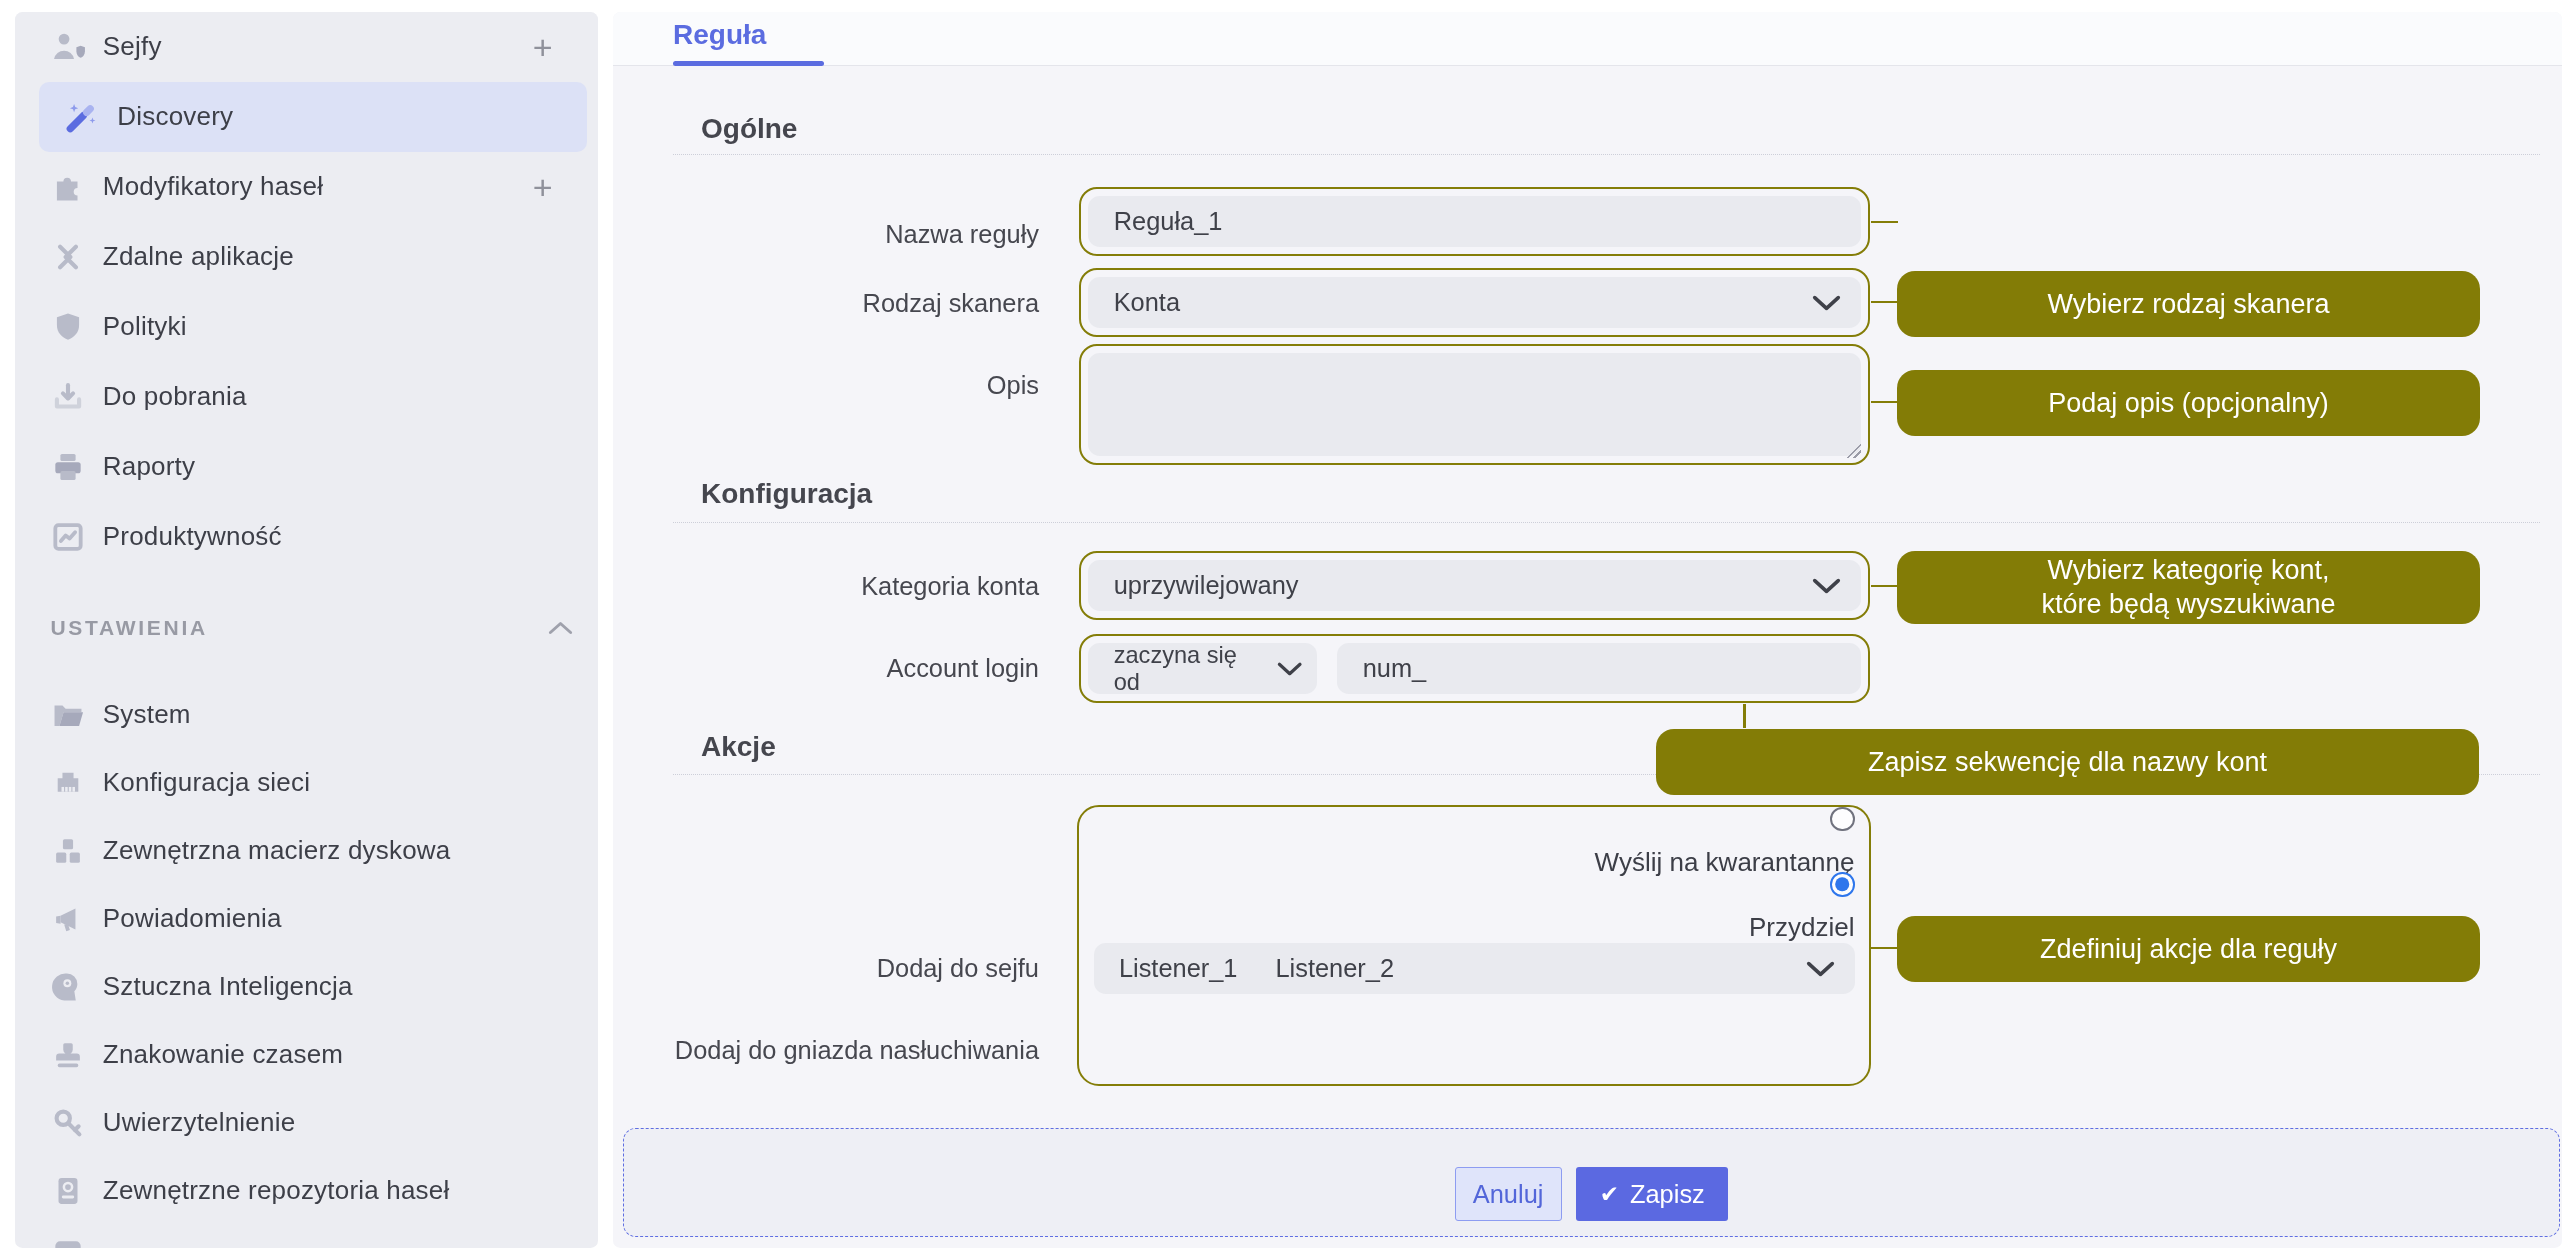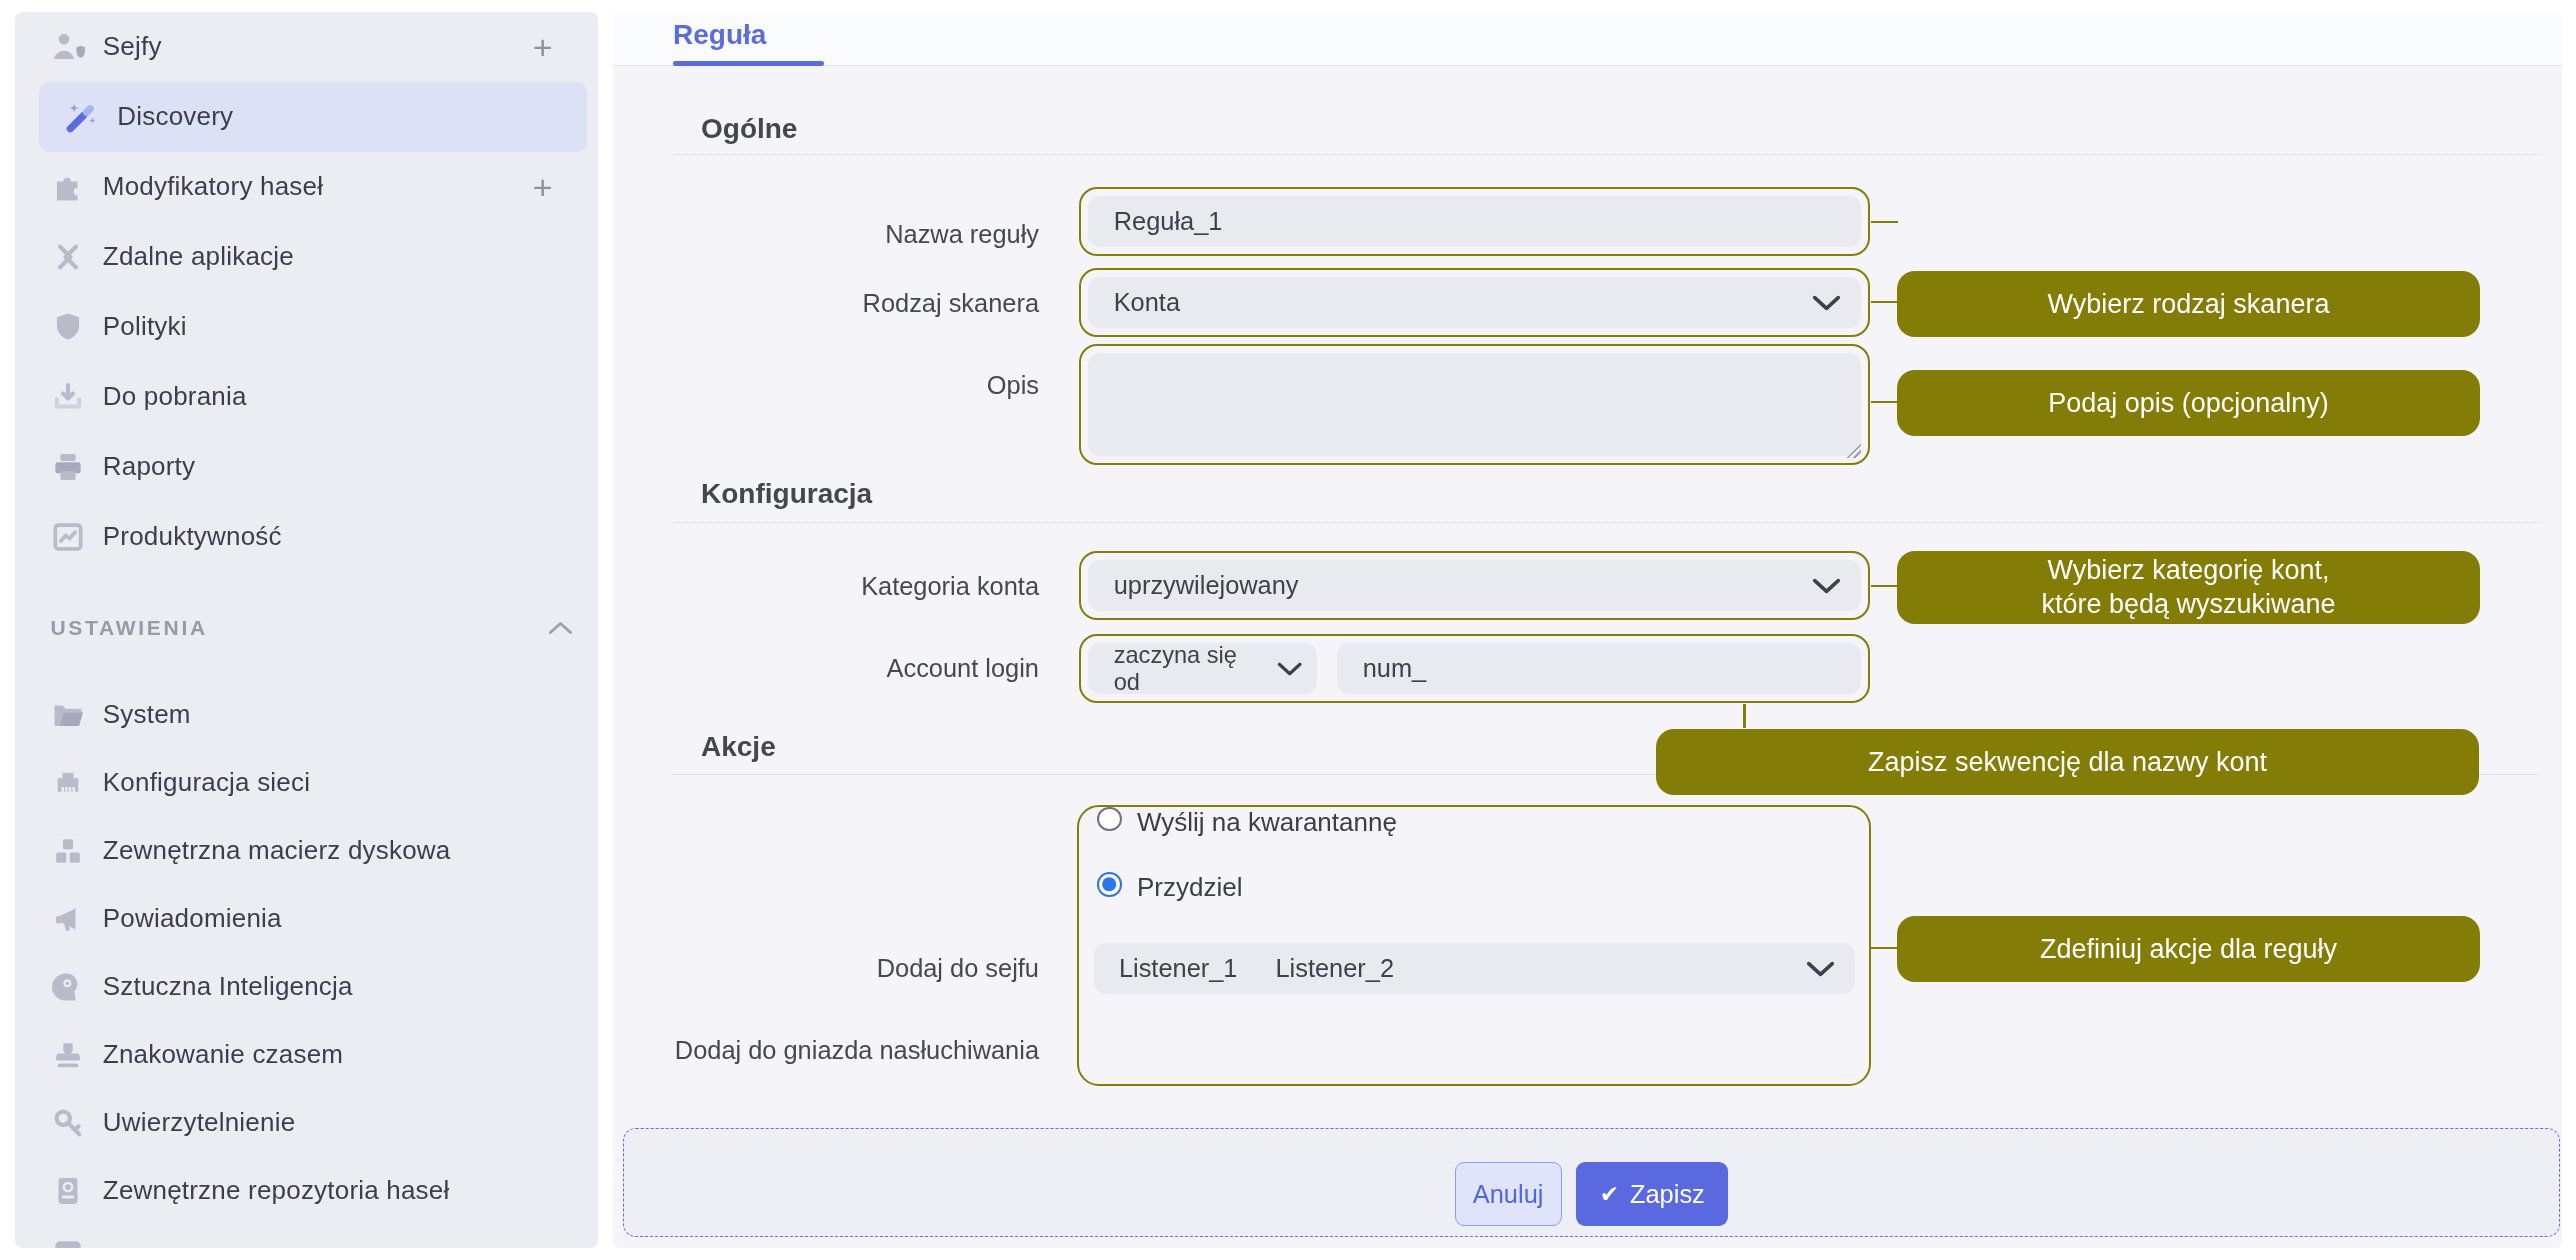--- a/index.html
+++ b/index.html
@@ -65,21 +65,21 @@
   .resize-handle{position:absolute;right:7.3px;bottom:5.4px;width:16.3px;height:16.3px;
     background:
       linear-gradient(135deg,transparent 55%,#9B9CA8 55%,#9B9CA8 62%,transparent 62%,transparent 75%,#9B9CA8 75%,#9B9CA8 82%,transparent 82%);}
   .mini-row{display:flex;gap:20px;}
   .mini-select{flex:0 0 229px;}
   .mini-input{flex:1;cursor:text;}
 
   
   .akcje-box{position:absolute;left:464px;top:793px;width:794px;height:281px;
     border:2.7px solid var(--olive);border-radius:22px;padding:0 14.5px;}
-  .radio-row{display:flex;align-items:flex-start;height:40px;gap:15.4px;padding-left:3.6px;cursor:pointer;}
+  .radio-row{display:flex;align-items:flex-end;height:40px;gap:15.4px;padding-left:3.6px;cursor:pointer;flex-direction:column;}
   .radio-row.second{margin-top:25.4px;}
   .radio{width:24.5px;height:24.5px;border-radius:50%;border:2.7px solid #70727E;background:#FDFDFE;position:relative;flex:0 0 24.5px;}
   .radio.checked{border-color:var(--radio-blue);}
   .radio.checked::after{content:"";position:absolute;left:50%;top:50%;width:13.6px;height:13.6px;
     border-radius:50%;background:var(--radio-blue);transform:translate(-50%,-50%);}
   .radio-lbl{font-size:26px;color:#3C3E47;}
   .box-select{margin-top:33px;}
   .box-select.second{margin-top:31px;}
   .multi-vals{display:flex;gap:38px;}
 
@@ -90,21 +90,21 @@
   .c-std{left:1284px;width:583px;height:66px;}
   .c-wide{left:1043px;width:823px;height:66px;}
   .c-tall{height:73px;}
   .conn-h{position:absolute;left:1258px;width:27px;height:2.7px;background:var(--olive);}
   .conn-v{position:absolute;left:1130px;width:2.7px;background:var(--olive);}
 
   
   .footer{position:absolute;left:10px;top:1116px;width:1937px;height:109px;
     border:1.8px dashed #5F6EE2;border-radius:12.7px;background:#EEEFF5;
     display:flex;align-items:center;justify-content:center;gap:14.5px;}
-  .btn{height:64px;border-radius:9px;display:flex;align-items:center;justify-content:center;
+  .btn{height:54px;border-radius:3px;display:flex;align-items:center;justify-content:center;
     font-size:25.4px;cursor:pointer;margin-top:24px;}
   .btn-cancel{width:107px;background:#DFE4FA;border:1.8px solid #8D9CF1;color:#5366D9;}
   .btn-save{min-width:136px;padding:0 23.6px;background:#5B69E1;color:#fff;gap:11px;}
   .btn-save .check{font-size:23px;line-height:1;}
 
   svg .fill{fill:var(--icon);}
 </style>
 </head>
 <body>
 

